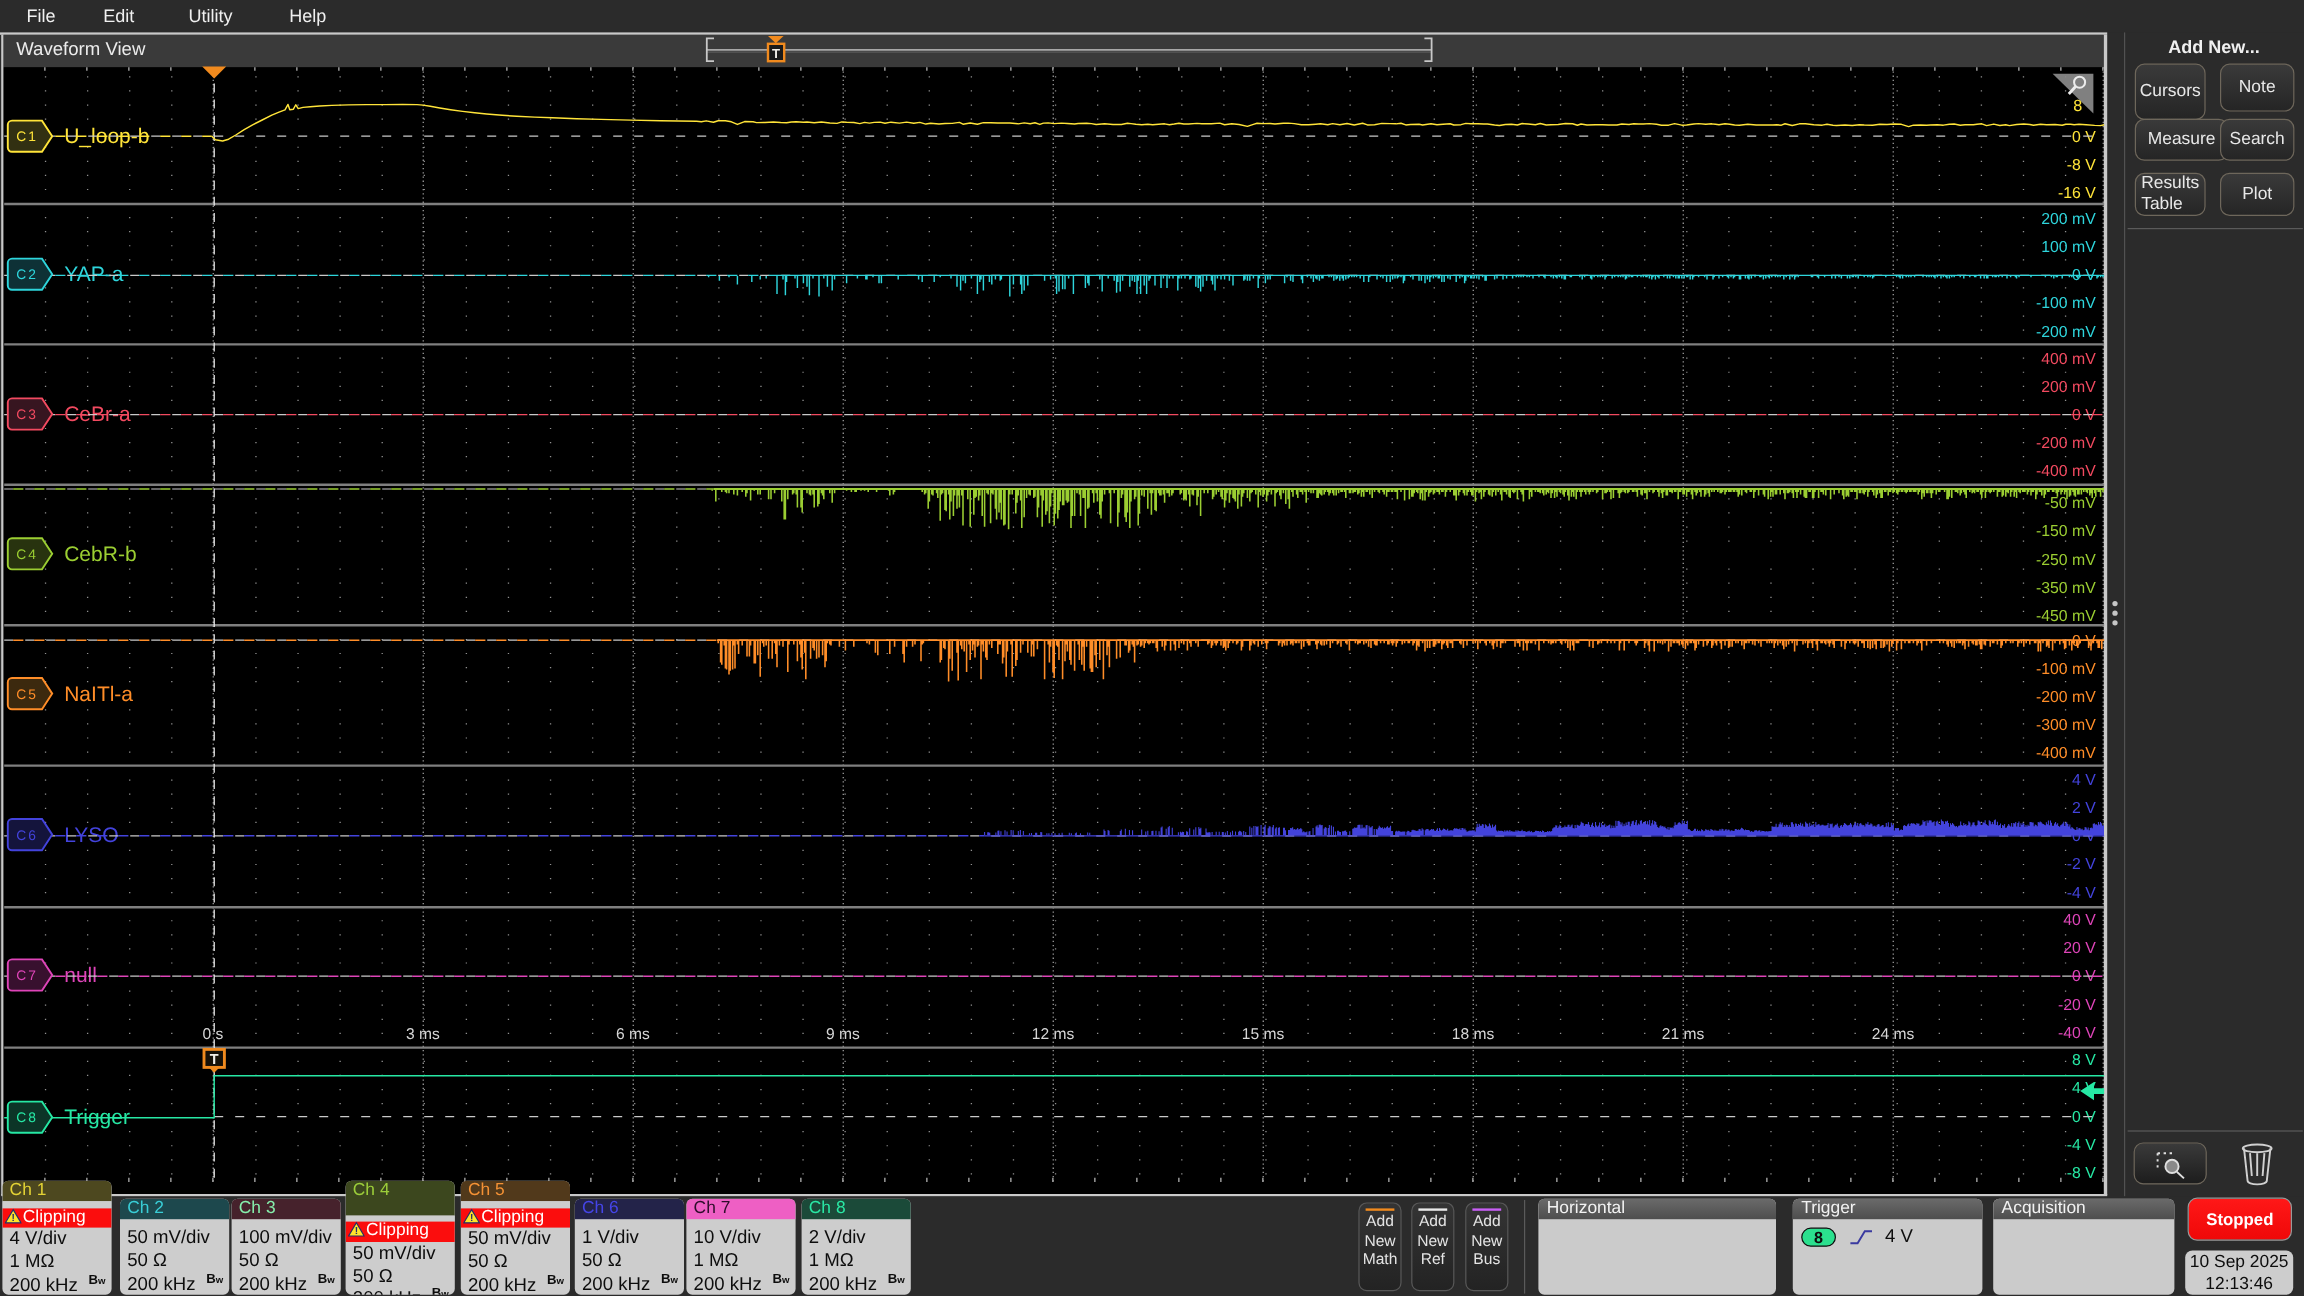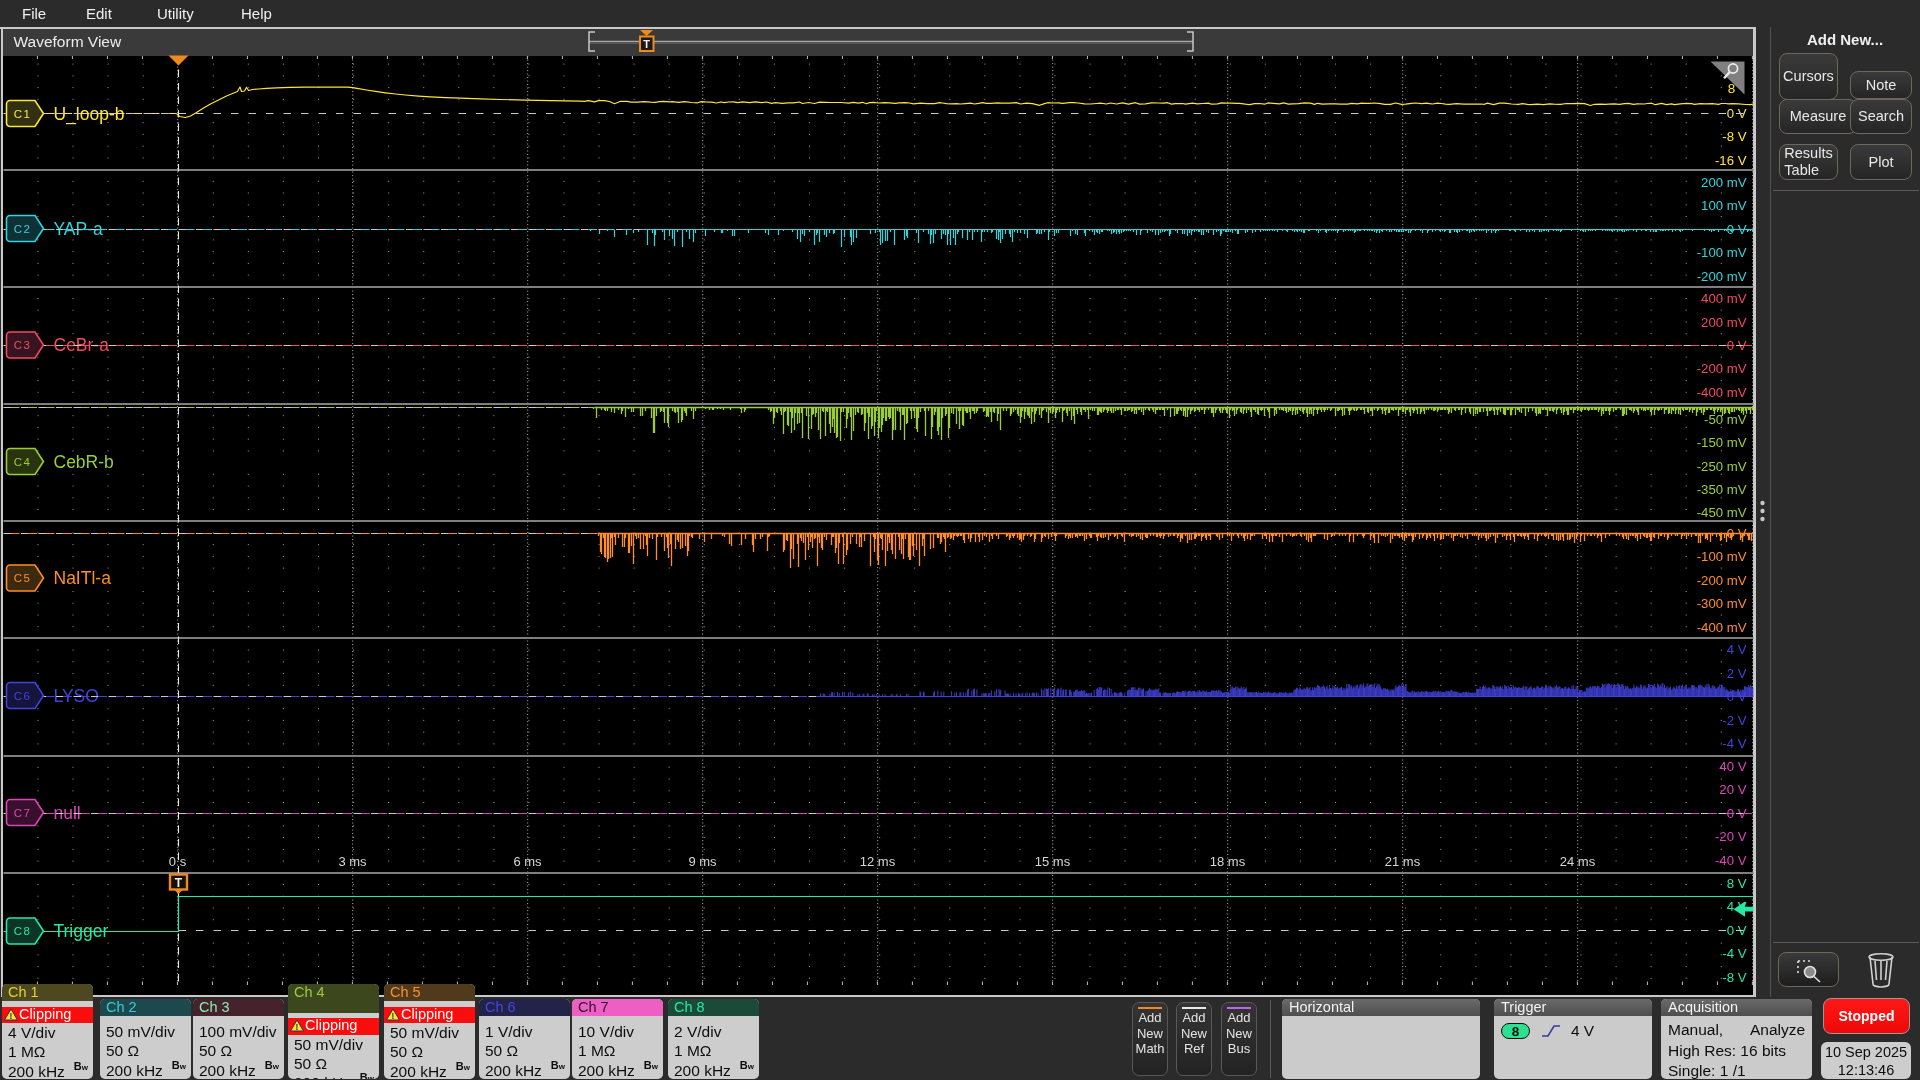--- a/index.html
+++ b/index.html
@@ -250,21 +250,21 @@
 <div style="position:absolute;left:1760px;top:500px;width:5px;height:22px">
 <svg width="5" height="22">
       <circle cx="2.5" cy="3" r="2.2" fill="#c6c6c6"></circle>
       <circle cx="2.5" cy="11" r="2.2" fill="#c6c6c6"></circle>
       <circle cx="2.5" cy="19" r="2.2" fill="#c6c6c6"></circle>
     </svg></div>
 
 <div style="position:absolute;left:1770px;top:27px;width:150px;height:970px;background:#2b2b2b;border-left:1px solid #525252">
 <div style="position:absolute;left:0;top:4px;width:148px;text-align:center;color:#f0f0f0;font-size:15px;font-weight:bold">Add New...</div>
 <div style="position:absolute;left:8px;top:26px;width:59px;height:47px;background:linear-gradient(#3a3a3a,#252525);border:1px solid #6e675b;border-radius:8px;color:#e8e8e8;font-size:14.5px;display:flex;align-items:center;justify-content:center;text-align:center;line-height:17px">Cursors</div>
-<div style="position:absolute;left:79px;top:44px;width:62px;height:28px;background:linear-gradient(#3a3a3a,#252525);border:1px solid #6e675b;border-radius:8px;color:#e8e8e8;font-size:14.5px;display:flex;align-items:center;justify-content:center;text-align:center;line-height:17px">Note</div>
+<div style="position:absolute;left:79px;top:26px;width:62px;height:40px;background:linear-gradient(#3a3a3a,#252525);border:1px solid #6e675b;border-radius:8px;color:#e8e8e8;font-size:14.5px;display:flex;align-items:center;justify-content:center;text-align:center;line-height:17px">Note</div>
 <div style="position:absolute;left:8px;top:72px;width:78px;height:35px;background:linear-gradient(#3a3a3a,#252525);border:1px solid #6e675b;border-radius:8px;color:#e8e8e8;font-size:14.5px;display:flex;align-items:center;justify-content:center;text-align:left;line-height:17px">Measure</div>
 <div style="position:absolute;left:79px;top:72px;width:62px;height:35px;background:linear-gradient(#3a3a3a,#252525);border:1px solid #6e675b;border-radius:8px;color:#e8e8e8;font-size:14.5px;display:flex;align-items:center;justify-content:center;text-align:center;line-height:17px">Search</div>
 <div style="position:absolute;left:8px;top:117px;width:59px;height:36px;background:linear-gradient(#3a3a3a,#252525);border:1px solid #6e675b;border-radius:8px;color:#e8e8e8;font-size:14.5px;display:flex;align-items:center;justify-content:center;text-align:left;line-height:17px">Results<br>Table</div>
 <div style="position:absolute;left:79px;top:117px;width:62px;height:36px;background:linear-gradient(#3a3a3a,#252525);border:1px solid #6e675b;border-radius:8px;color:#e8e8e8;font-size:14.5px;display:flex;align-items:center;justify-content:center;text-align:center;line-height:17px">Plot</div>
 <div style="position:absolute;left:2px;top:163px;width:146px;border-top:1px solid #5a5a5a"></div>
 <div style="position:absolute;left:2px;top:915px;width:146px;border-top:1px solid #5a5a5a"></div>
 <div style="position:absolute;left:7px;top:925px;width:61px;height:35px;background:linear-gradient(#3a3a3a,#1d1d1d);border:1px solid #6e675b;border-radius:8px">
 <svg width="59" height="33">
         <g stroke="#e0e0e0" stroke-width="1.6" fill="none">
 <path d="M19 8 v12 M19 8 h12" stroke-dasharray="2 3"></path>
@@ -349,15 +349,14 @@
 <div style="position:absolute;left:1494px;top:998.5px;width:158px;bottom:1px;background:#cbcbcb;border-radius:5px;overflow:hidden">
     <div style="height:17px;background:linear-gradient(#6a6a6a,#4e4e4e);color:#f2f2f2;font-size:14.5px;line-height:16.5px;padding-left:7px">Trigger</div>
     <div style="padding:6px 0 0 7px"><span style="display:inline-block;width:29px;height:16px;background:#2be08e;border:1.5px solid #0c0c0c;border-radius:8px;color:#0d0d0d;font-size:13.5px;font-weight:bold;text-align:center;line-height:15px;vertical-align:middle">8</span>
 <svg width="22" height="16" style="vertical-align:middle;margin-left:6px">
         <path d="M2 13 h6 l6 -10 h6" stroke="#3a3aa0" stroke-width="1.6" fill="none"></path>
       </svg>
 <span style="color:#0d0d0d;font-size:15.5px;vertical-align:middle;margin-left:4px">4 V</span></div>
   </div>
 <div style="position:absolute;left:1661px;top:998.5px;width:151px;bottom:1px;background:#cbcbcb;border-radius:5px;overflow:hidden">
     <div style="height:17px;background:linear-gradient(#6a6a6a,#4e4e4e);color:#f2f2f2;font-size:14.5px;line-height:16.5px;padding-left:7px">Acquisition</div>
-    <div style="color:#0d0d0d;font-size:15.5px;line-height:20.5px;padding:4.5px 0 0 7px;position:relative">Manual,<span style="position:absolute;left:89px">Analyze</span><br>High Res: 16 bits<br>Single: 1 /1</div>
   </div>
 <div style="position:absolute;left:1823px;top:998px;width:87px;height:36px;background:linear-gradient(#ff1818,#ef0808);border-radius:8px;border:1px solid #999;color:#fff;font-size:14px;font-weight:bold;text-align:center;line-height:34px">Stopped</div>
 <div style="position:absolute;left:1821px;top:1042px;width:90px;height:37px;background:#cdcdcd;border-radius:6px;color:#0d0d0d;font-size:14.5px;text-align:center;line-height:18px;padding-top:1px">10 Sep 2025<br>12:13:46</div>
 </body></html>

